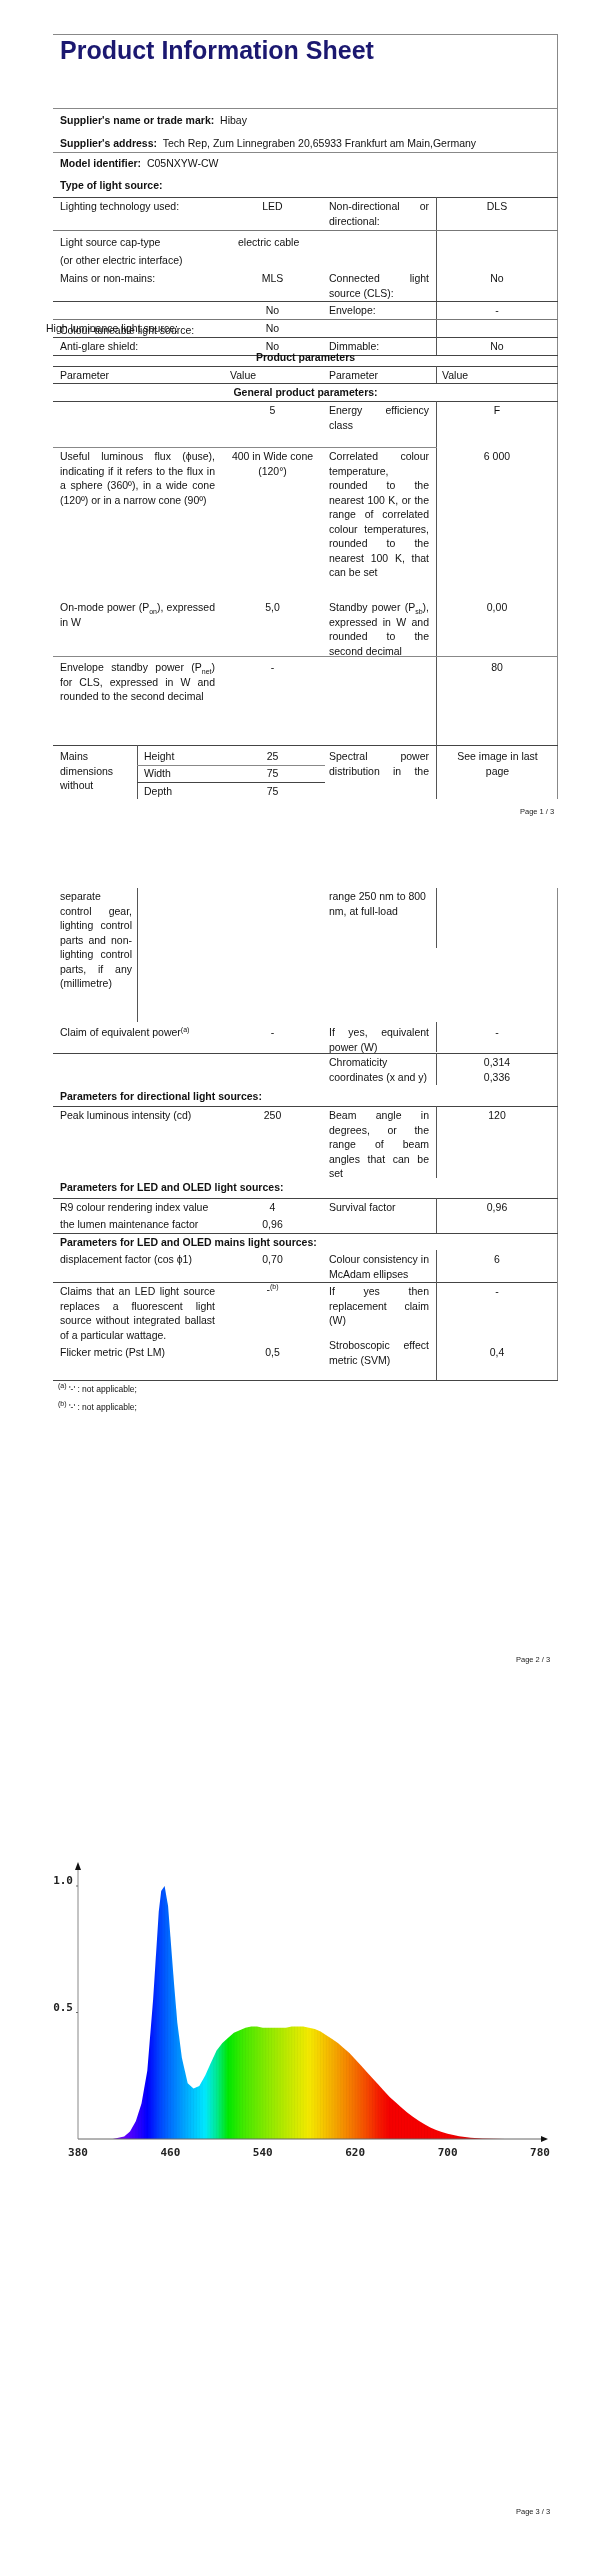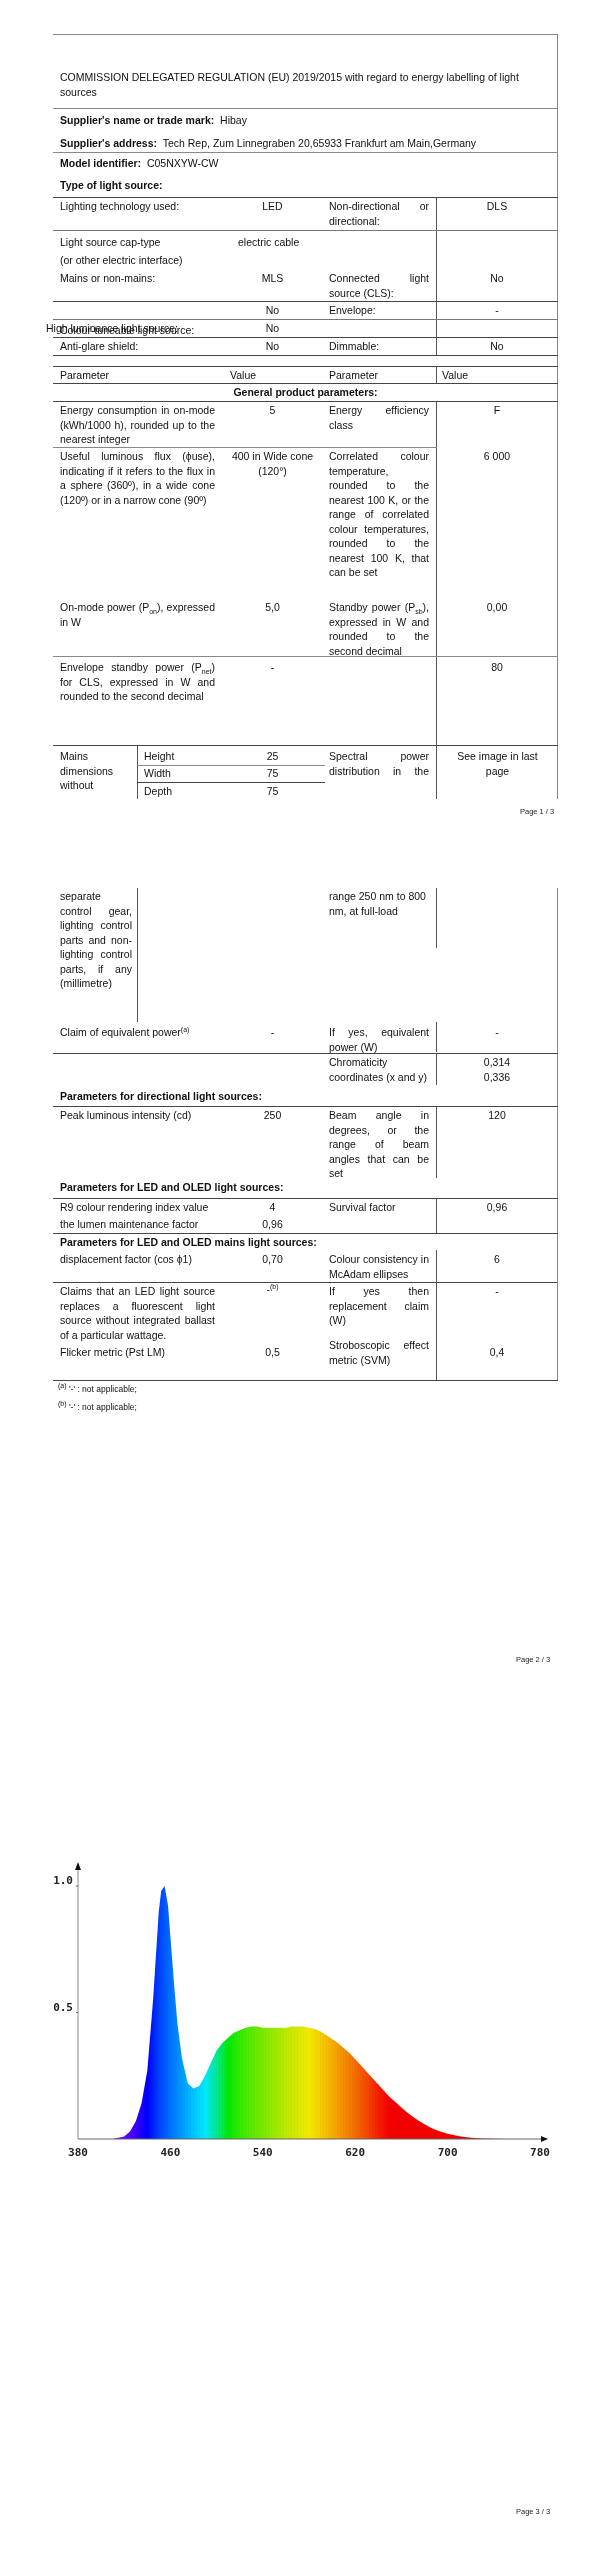--- a/index.html
+++ b/index.html
@@ -22,21 +22,21 @@
   .chart-wrap { position:absolute; left:40px; top:1800px; width:520px; height:370px; }
   .tick { font-family:"DejaVu Sans Mono", monospace; font-size:11px; font-weight:bold; fill:#222; }
 </style>
 </head>
 <body>
 
 <div class="page" style="top:0;height:820px;">
   <div class="hline gray" style="left:53px;width:505px;top:34px;"></div>
   <div class="frame" style="top:34px;height:765px;"></div>
 
-  <div class="abs" style="left:60px;top:70px;width:490px;font-size:10.5px;">COMMISSION DELEGATED REGULATION (EU) 2019/2015 with regard to energy labelling of light sources</div>
+  <div class="title">Product Information Sheet</div>
   <div class="hline gray" style="left:53px;width:505px;top:108px;"></div>
 
   <div class="abs" style="left:60px;top:113px;">
     <span class="b">Supplier's name or trade mark:</span>&nbsp;
     <span>Hibay</span>
   </div>
   <div class="abs" style="left:60px;top:136px;">
     <span class="b">Supplier's address:</span>&nbsp;
     <span>Tech Rep, Zum Linnegraben 20,65933 Frankfurt am Main,Germany</span>
   </div>
@@ -75,33 +75,33 @@
   <div class="abs c" style="left:230px;width:85px;top:321px;">No</div>
   <div class="hline" style="left:53px;width:505px;top:337px;"></div>
 
   <div class="abs" style="left:60px;top:339px;">Anti-glare shield:</div>
   <div class="abs c" style="left:230px;width:85px;top:339px;">No</div>
   <div class="abs" style="left:329px;top:339px;">Dimmable:</div>
   <div class="abs c" style="left:437px;width:120px;top:339px;">No</div>
   <div class="vline" style="left:436px;top:337px;height:18px;"></div>
   <div class="hline" style="left:53px;width:505px;top:355px;"></div>
 
+  <div class="abs b c" style="left:53px;width:505px;top:350px;">Product parameters</div>
   <div class="hline" style="left:53px;width:505px;top:366px;"></div>
   <div class="abs" style="left:60px;top:368px;">Parameter</div>
   <div class="abs" style="left:230px;top:368px;">Value</div>
   <div class="abs" style="left:329px;top:368px;">Parameter</div>
   <div class="abs" style="left:442px;top:368px;">Value</div>
   <div class="vline" style="left:436px;top:366px;height:17px;"></div>
   <div class="hline" style="left:53px;width:505px;top:383px;"></div>
   <div class="abs b c" style="left:53px;width:505px;top:385px;">General product parameters:</div>
   <div class="hline" style="left:53px;width:505px;top:401px;"></div>
 
   <div class="vline" style="left:436px;top:401px;height:351px;"></div>
 
-  <div class="abs just" style="left:60px;width:155px;top:403px;text-align-last:left;">Energy consumption in on-mode (kWh/1000 h), rounded up to the nearest integer</div>
   <div class="abs c" style="left:230px;width:85px;top:403px;">5</div>
   <div class="abs just" style="left:329px;width:100px;top:403px;text-align-last:left;">Energy efficiency class</div>
   <div class="abs c" style="left:437px;width:120px;top:403px;">F</div>
   <div class="hline" style="left:53px;width:384px;top:447px;border-color:#888;"></div>
 
   <div class="abs just" style="left:60px;width:155px;top:449px;text-align-last:left;">Useful luminous flux (ϕuse), indicating if it refers to the flux in a sphere (360º), in a wide cone (120º) or in a narrow cone (90º)</div>
   <div class="abs c" style="left:225px;width:95px;top:449px;">400 in Wide cone (120°)</div>
   <div class="abs just" style="left:329px;width:100px;top:449px;text-align-last:left;">Correlated colour temperature, rounded to the nearest 100 K, or the range of correlated colour temperatures, rounded to the nearest 100 K, that can be set</div>
   <div class="abs c" style="left:437px;width:120px;top:449px;">6 000</div>
 

